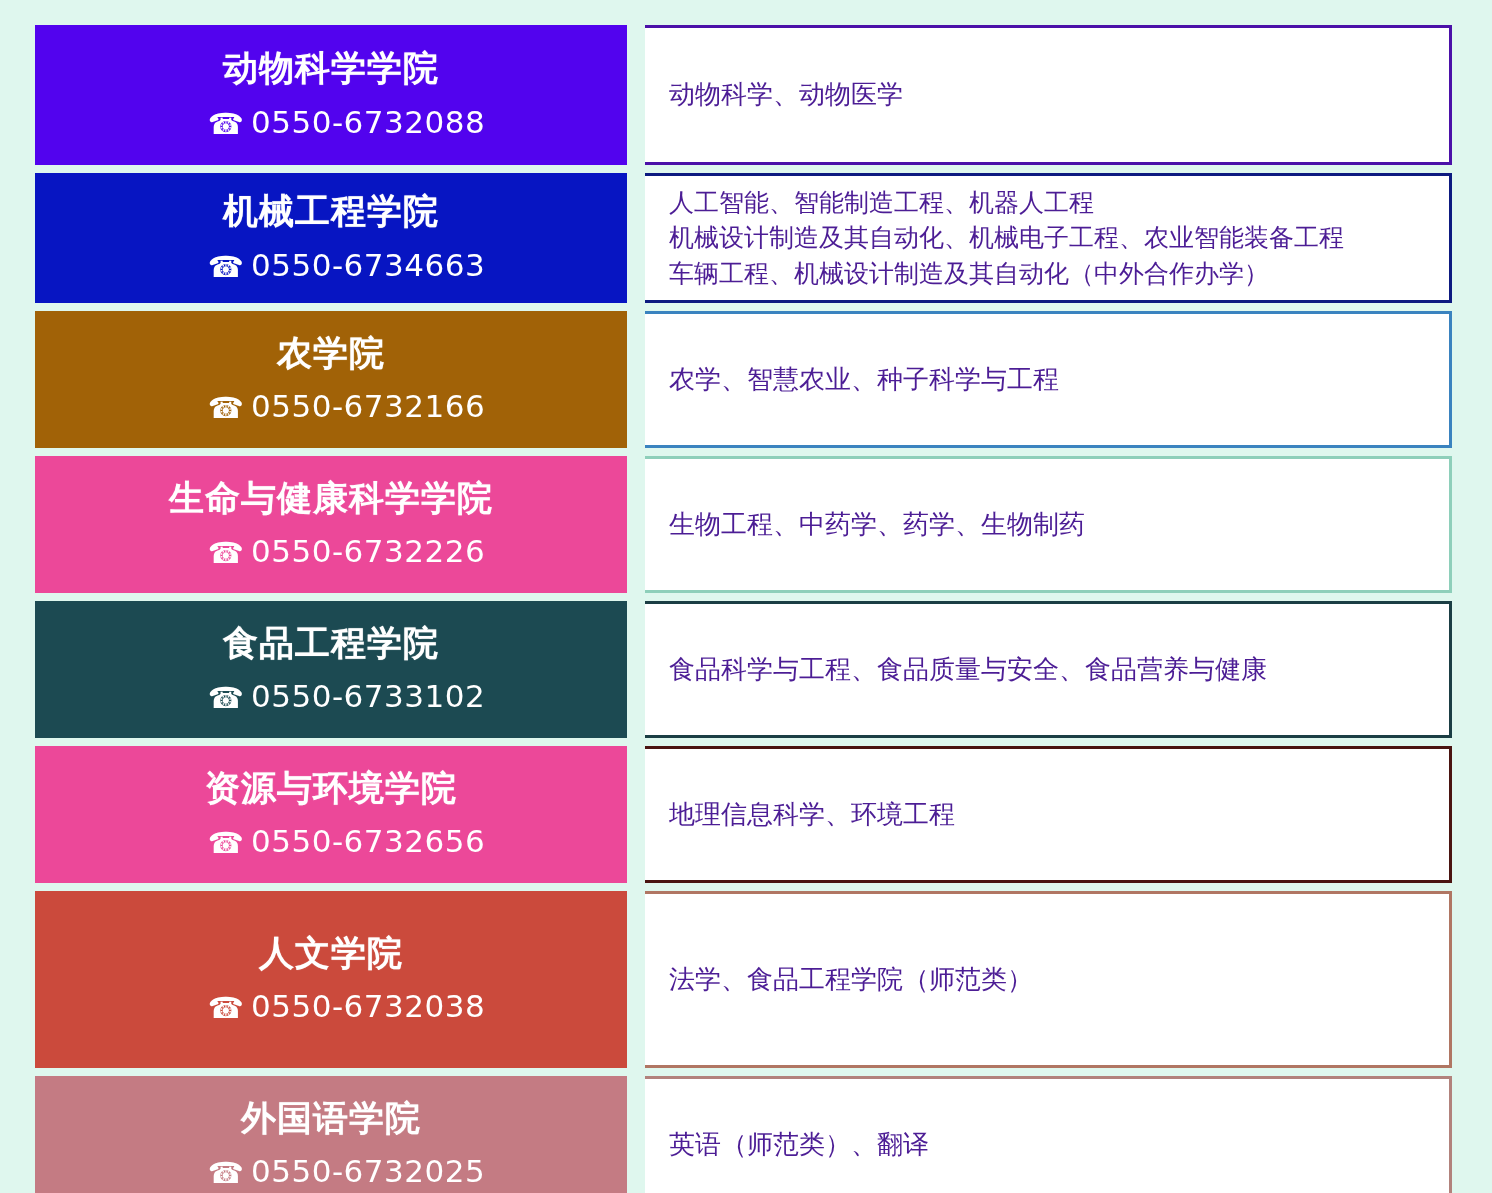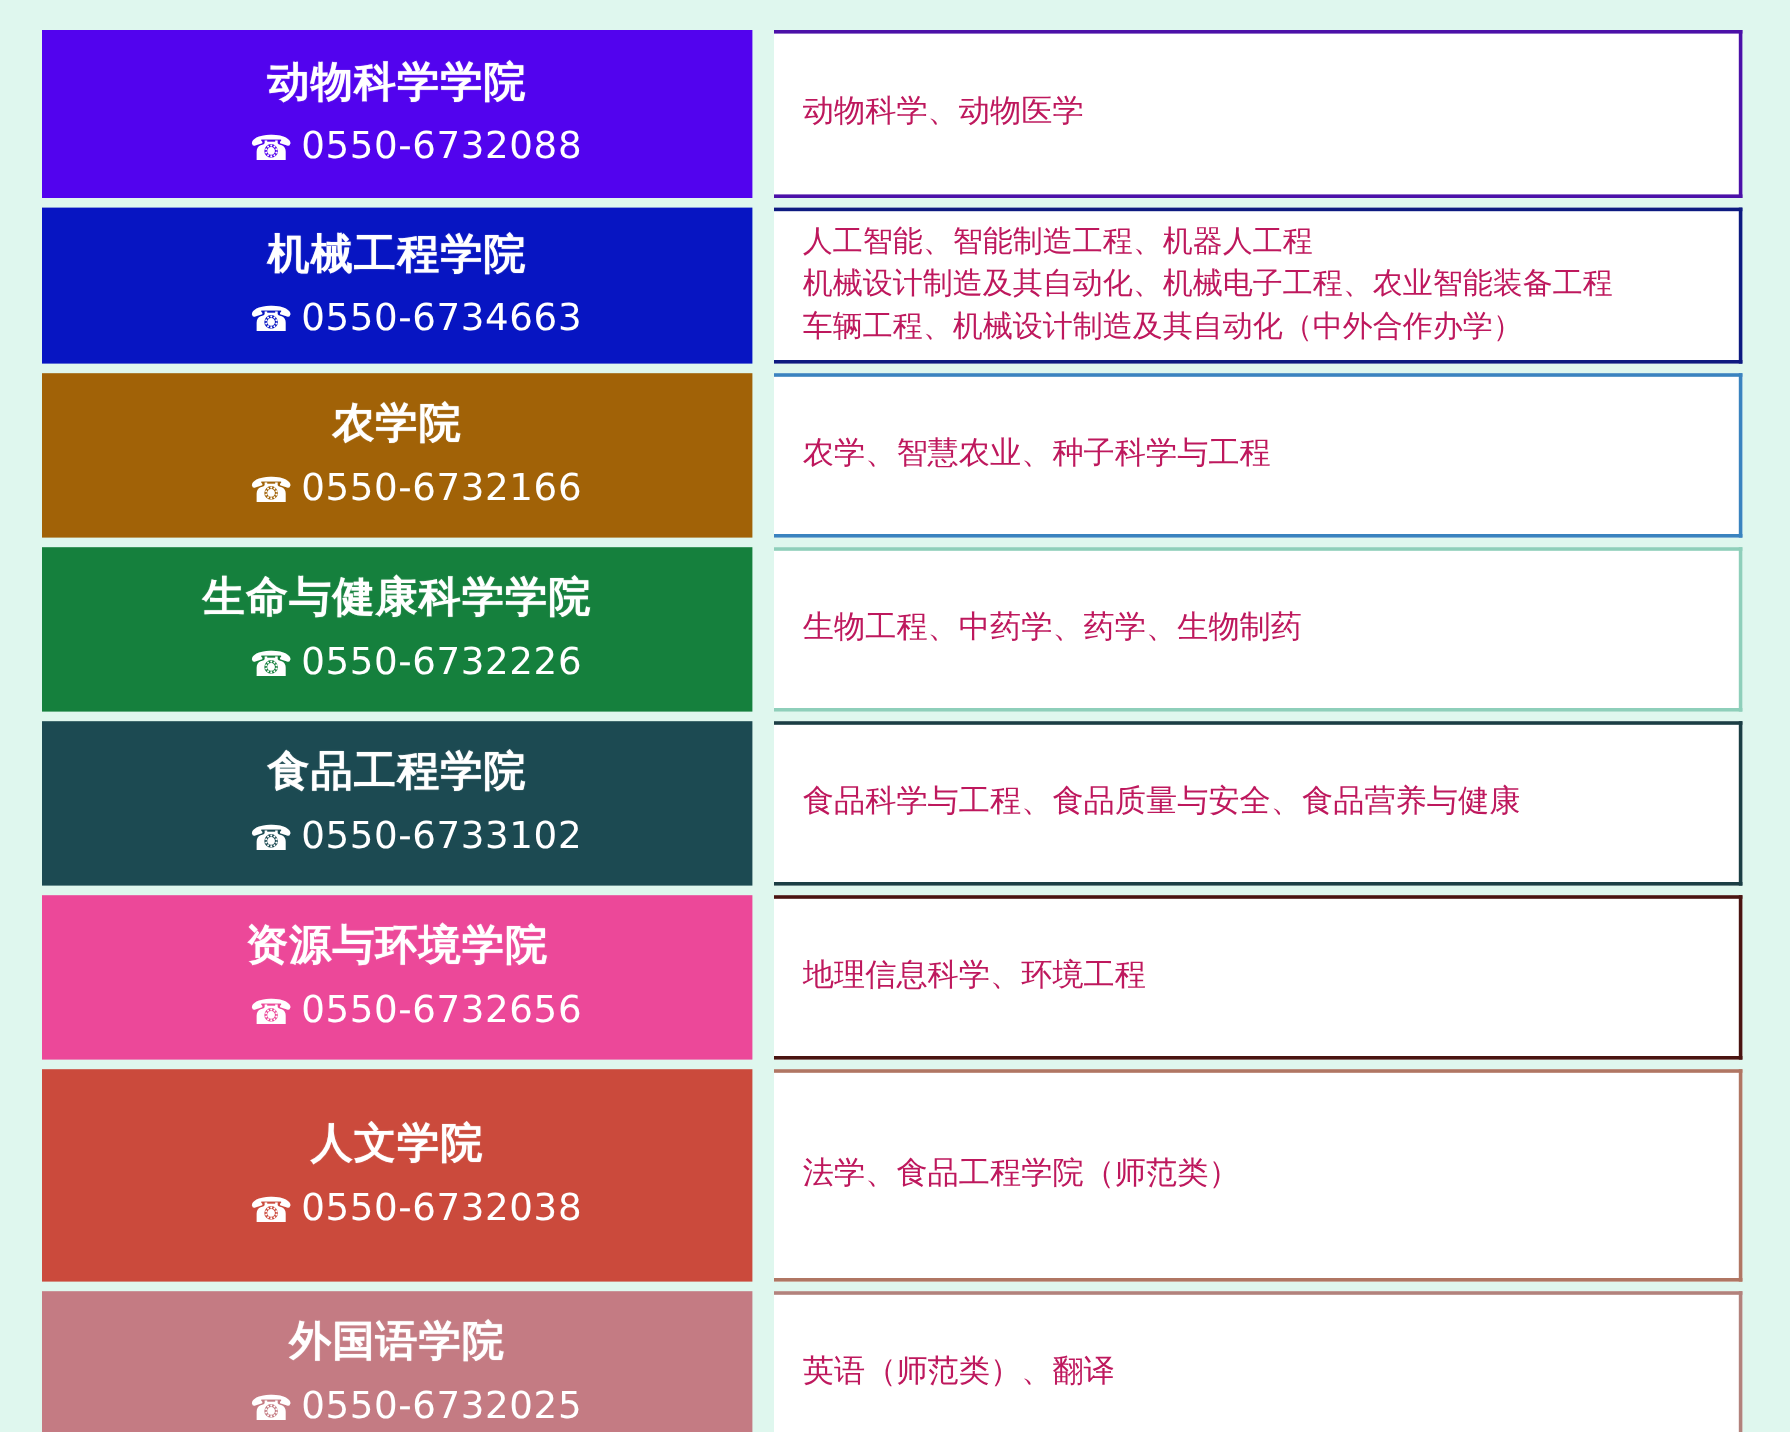--- a/index.html
+++ b/index.html
@@ -73,24 +73,24 @@
     box-sizing: border-box;
     background: #ffffff;
     border-style: solid;
     border-width: 3px;
     border-left-width: 0;
     display: flex;
     align-items: center;
     padding: 10px 18px 10px 24px;
   }
   .majors-text {
-    color: #be185d;
+    color: #4c1d95;
     font-size: 26px;
     line-height: 1.45;
-    font-family: Liberation Mono, monospace;
+    font-family: Liberation Sans, sans-serif;
   }
   .majors-text .major-line { display: block; white-space: nowrap; }
   .majors-text.compact { font-size: 25px; line-height: 1.42; }
 
   
   .r1 { height: 140px; }
   .r2 { height: 130px; }
   .r3 { height: 137px; }
   .r4 { height: 137px; }
   .r5 { height: 137px; }
@@ -141,21 +141,21 @@
       </div>
     </div>
     <div class="majors-cell" style="border-color: rgb(58, 131, 191);">
       <div class="majors-text">
         <span class="major-line">农学、智慧农业、种子科学与工程</span>
       </div>
     </div>
   </div>
 
   <div class="dept-row r4">
-    <div class="dept-cell" style="background-color: #15803d;">
+    <div class="dept-cell" style="background-color: #ec4899;">
       <div class="dept-name">生命与健康科学学院</div>
       <div class="dept-phone">
         <span class="phone-icon">☎</span><span class="phone-number">0550-6732226</span>
       </div>
     </div>
     <div class="majors-cell" style="border-color: rgb(142, 207, 186);">
       <div class="majors-text">
         <span class="major-line">生物工程、中药学、药学、生物制药</span>
       </div>
     </div>

